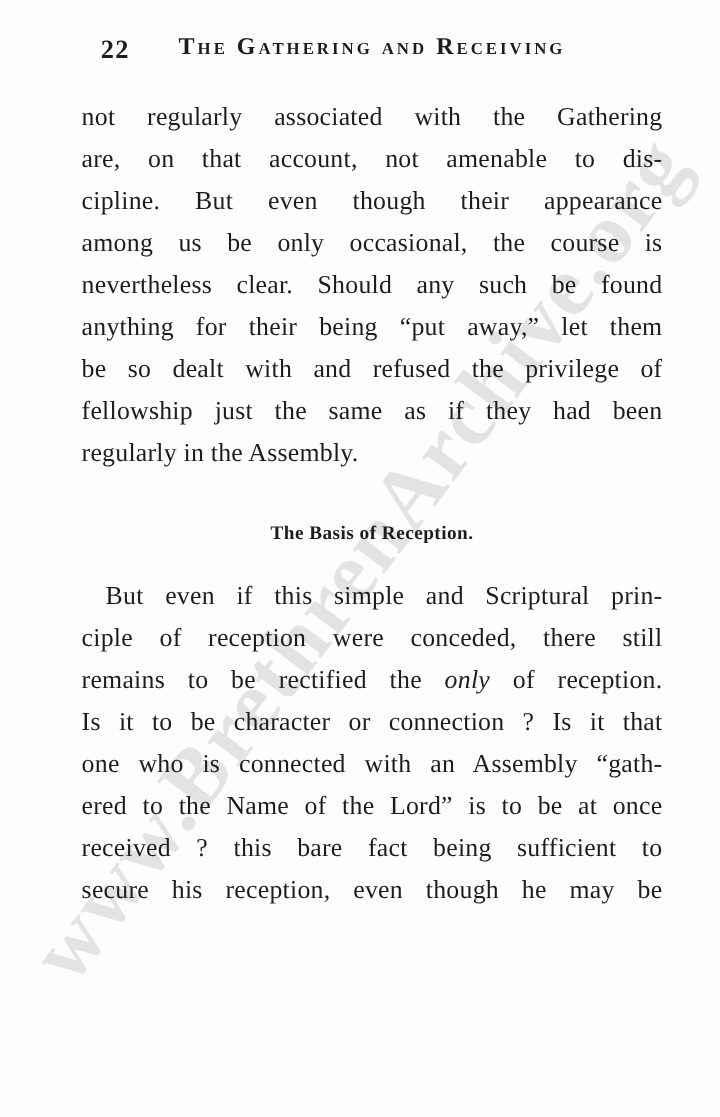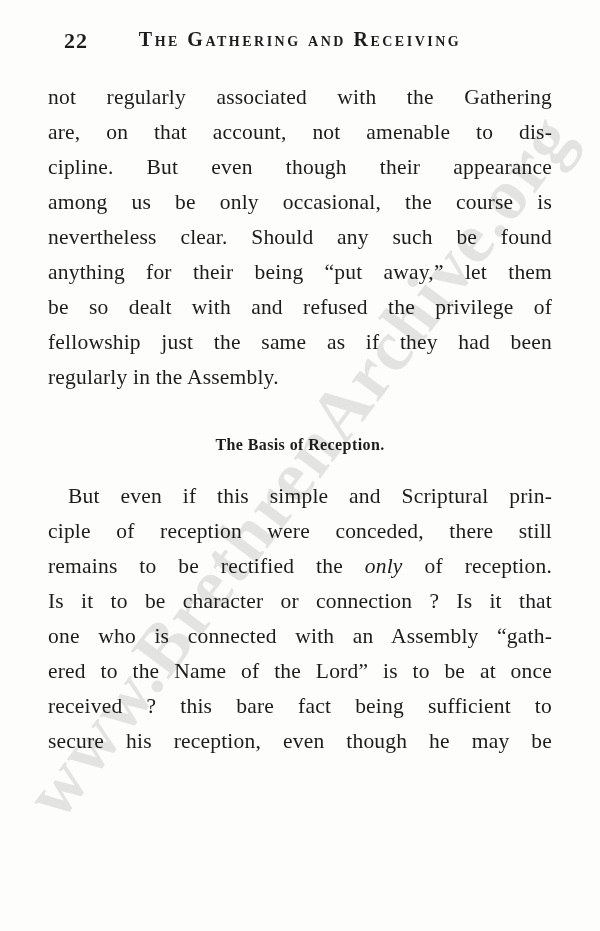--- a/index.html
+++ b/index.html
@@ -29,20 +29,21 @@
     letter-spacing: 2px;
     white-space: nowrap;
     color: rgba(70, 70, 70, 0.14);
     z-index: 0;
     pointer-events: none;
     user-select: none;
   }
   .content {
     position: relative;
     z-index: 1;
+    margin-left: 20px;
   }
   
   .running-head {
     position: relative;
     height: 34px;
     margin-top: 28px;
   }
   .page-number {
     position: absolute;
     left: 64px;

